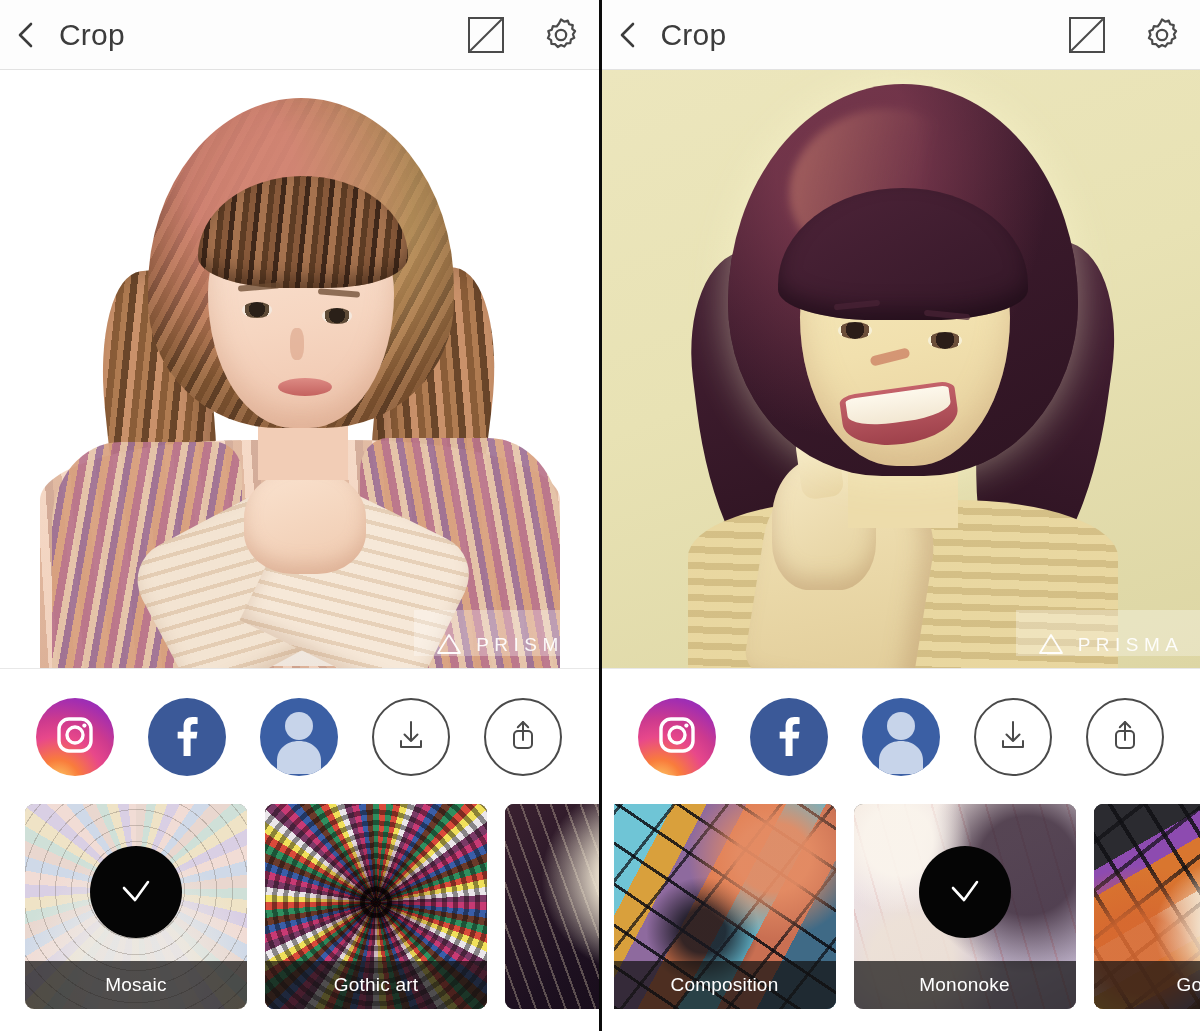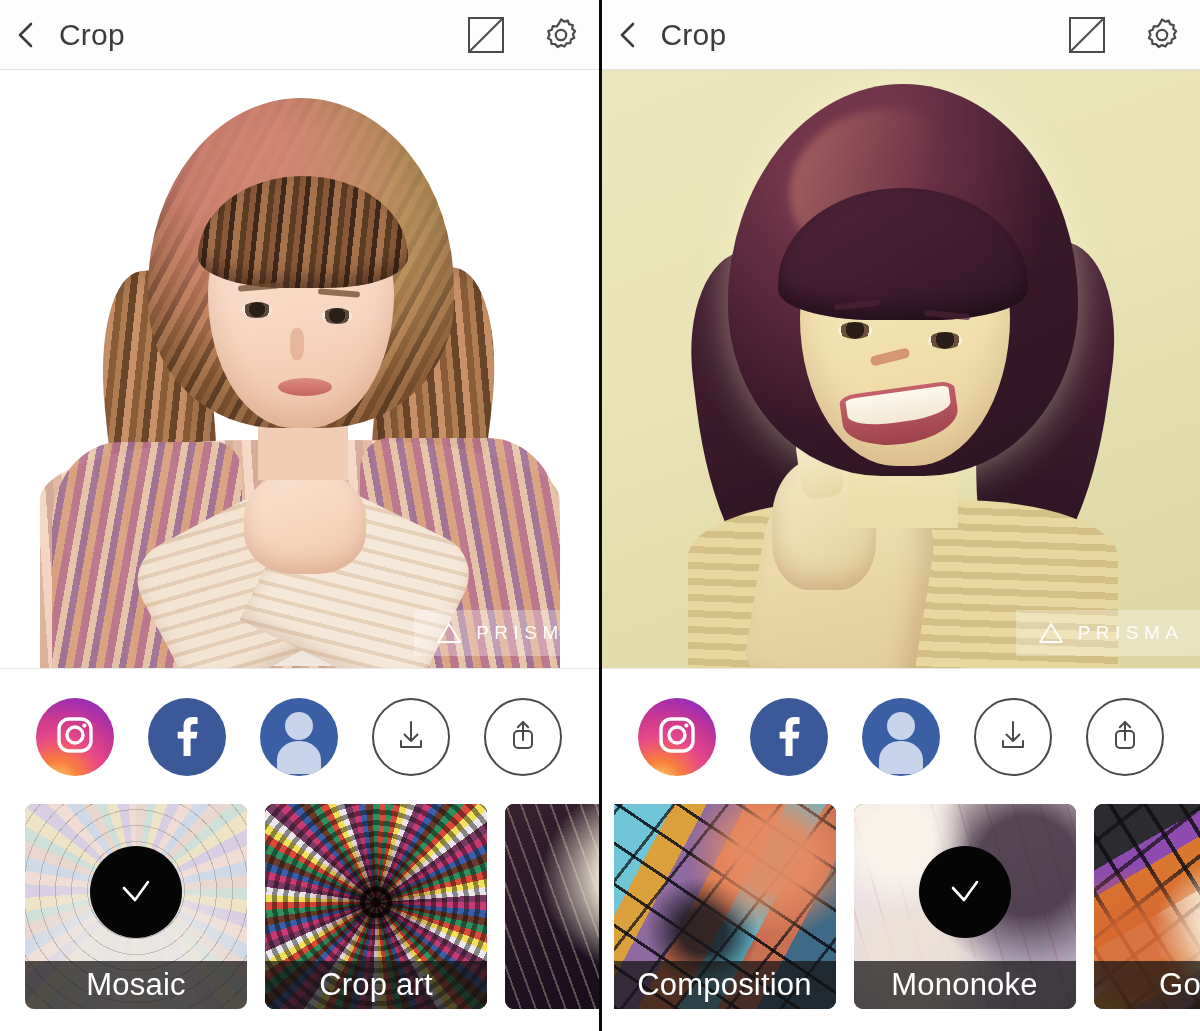--- a/index.html
+++ b/index.html
@@ -229,21 +229,21 @@
   }
   .r-thumb-up{
     position:absolute;left:196px;top:356px;width:42px;height:72px;
     border-radius:22px 22px 14px 14px;transform:rotate(-8deg);
     background:linear-gradient(150deg,#f8edcd,#e7d3a1);
   }
 
   
   .watermark{
     position:absolute;right:0;bottom:12px;
-    height:46px;display:flex;align-items:center;gap:14px;
+    height:46px;display:flex;align-items:flex-end;gap:14px;
     padding:0 18px 0 22px;
     background:rgba(255,255,255,.30);
   }
   .wm-tri{width:26px;height:24px;display:block;}
   .wm-text{
     color:rgba(255,255,255,.92);
     font-size:19px;letter-spacing:5.5px;
     font-family:"Liberation Sans", sans-serif;
   }
 
@@ -275,21 +275,21 @@
   .thumb{
     position:relative;width:222px;height:205px;min-width:222px;
     border-radius:9px;overflow:hidden;cursor:pointer;flex:0 0 auto;
     background:#2a2a2a;
   }
   .thumb .art{position:absolute;inset:0;}
   .thumb .cap{
     position:absolute;left:0;right:0;bottom:0;height:48px;
     background:rgba(20,18,18,.72);
     display:flex;align-items:center;justify-content:center;
-    color:#fff;font-size:31px;letter-spacing:.2px;margin-top:19px;
+    color:#fff;font-size:19px;letter-spacing:.2px;margin-top:19px;
   }
   .check{
     position:absolute;left:50%;top:88px;transform:translate(-50%,-50%);
     width:92px;height:92px;border-radius:50%;background:#050505;
     display:flex;align-items:center;justify-content:center;
   }
   .check svg{width:46px;height:46px;}
 
   
   .art-mosaic{
@@ -493,21 +493,21 @@
         <div class="art art-mosaic"></div>
         <div class="check">
           <svg viewBox="0 0 46 46" fill="none" xmlns="http://www.w3.org/2000/svg">
             <path d="M11 19 L22 31 L35 13" stroke="#ffffff" stroke-width="2.6" stroke-linecap="round" stroke-linejoin="round"></path>
           </svg>
         </div>
         <div class="cap">Mosaic</div>
       </div>
       <div class="thumb">
         <div class="art art-paper"></div>
-        <div class="cap">Crop art</div>
+        <div class="cap">Gothic art</div>
       </div>
       <div class="thumb clipped-right">
         <div class="art art-dark"></div>
       </div>
     </div>
   </div>
 
   <div class="panel right">
 
     <div class="header">

